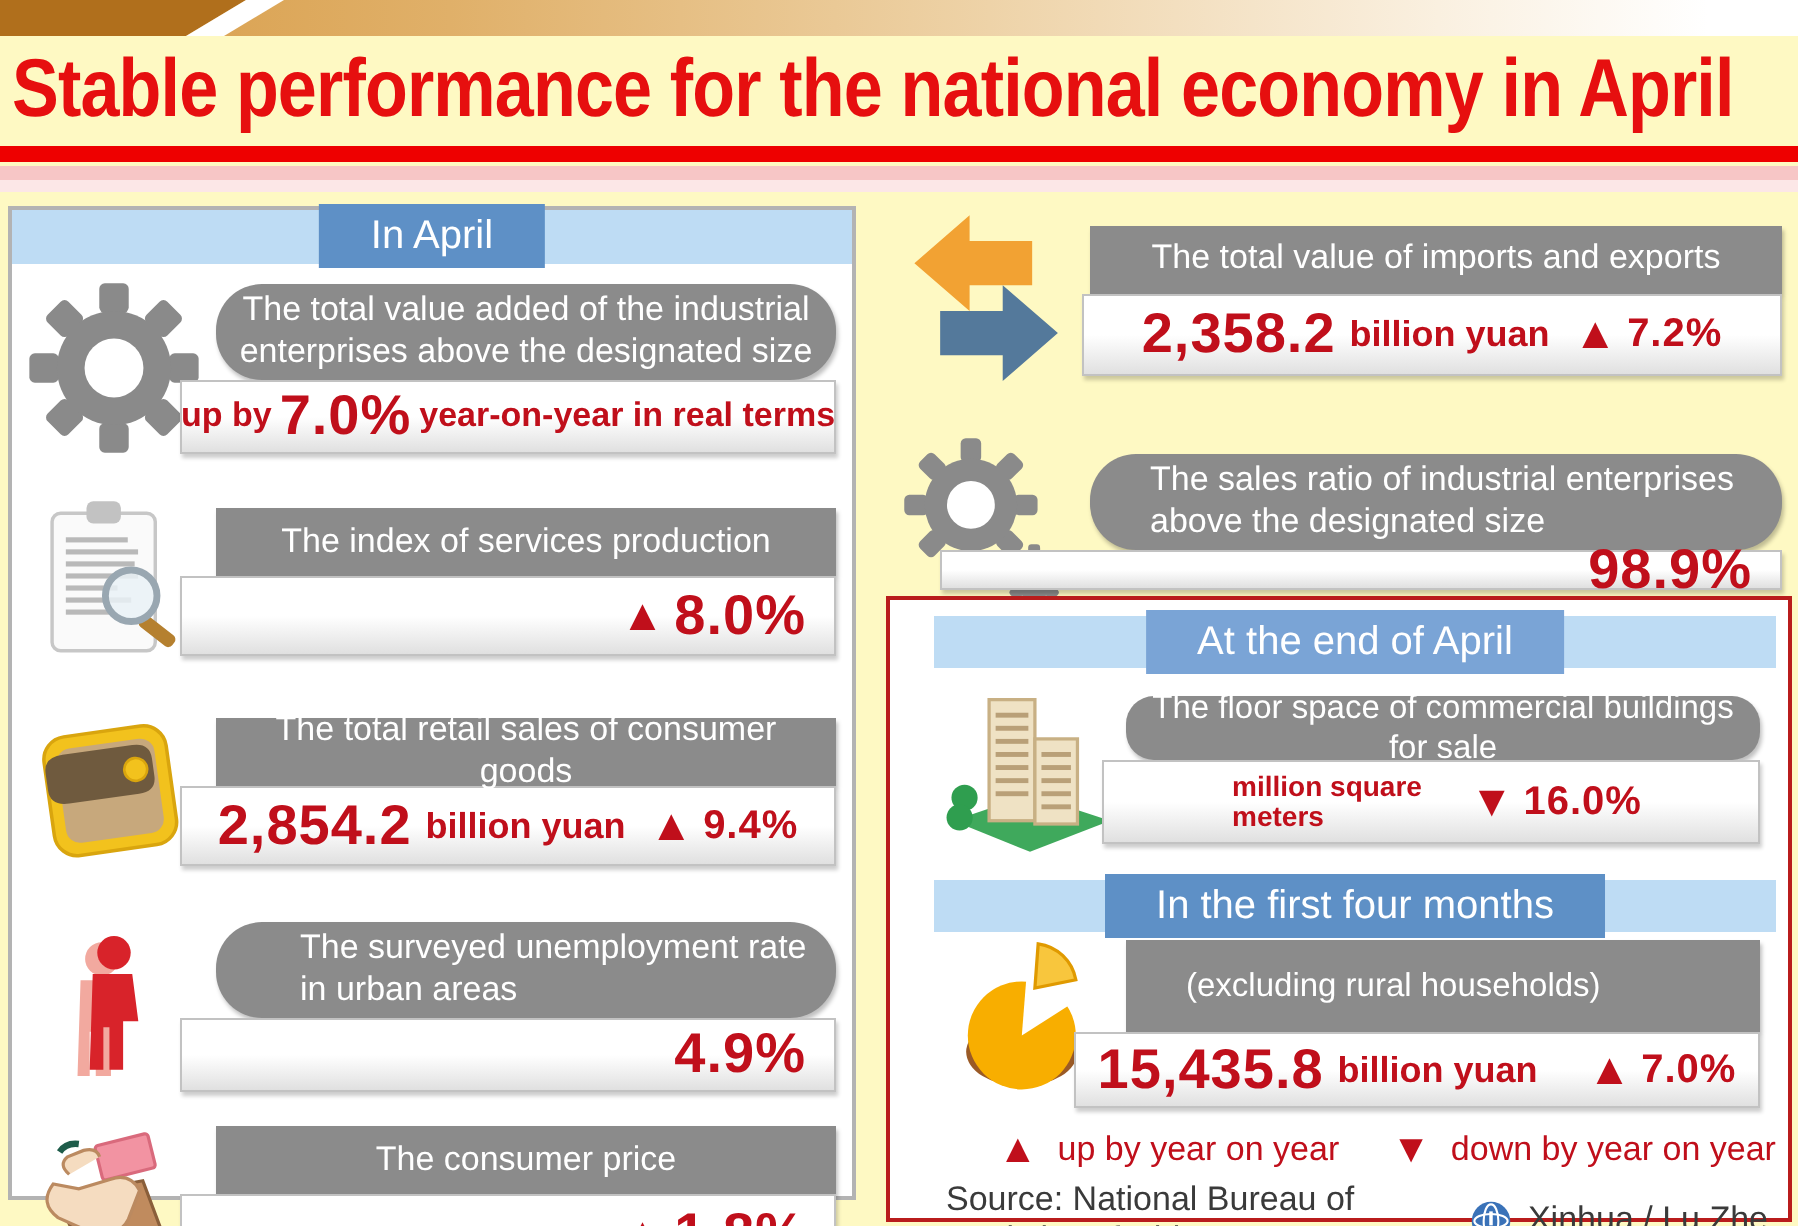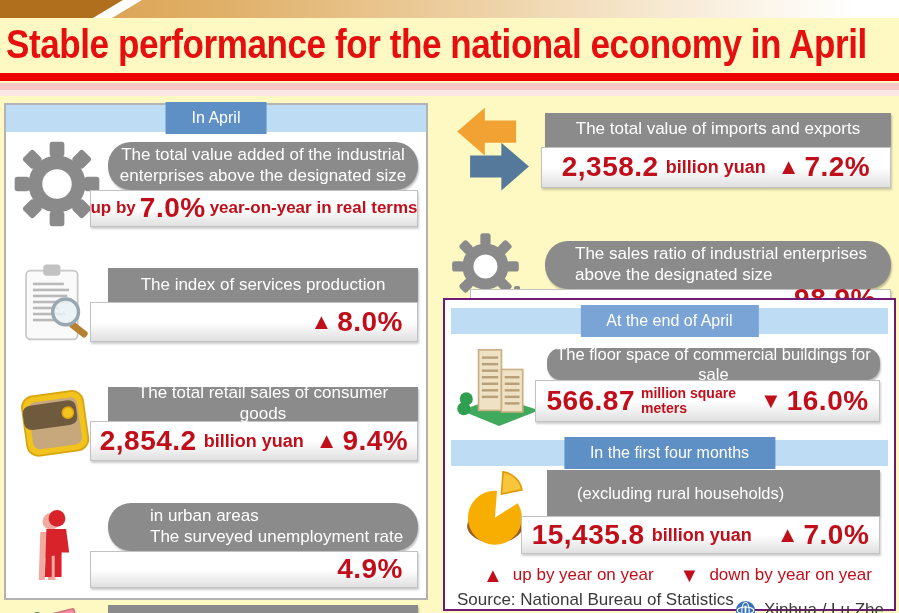--- a/index.html
+++ b/index.html
@@ -15,25 +15,25 @@
   .main-title{position:absolute;left:6px;top:21px;width:893px;font-size:41px;font-weight:bold;
           color:#e60f0f;white-space:nowrap;letter-spacing:-0.5px;
           transform:scaleX(0.855);transform-origin:0 50%;}
   .red-rule{position:absolute;left:0;top:73px;width:899px;height:8px;background:#ee0000;}
   .pink1{position:absolute;left:0;top:83px;width:899px;height:7px;background:#f7c6c6;}
   .pink2{position:absolute;left:0;top:90px;width:899px;height:6px;background:#fce7e7;}
   
   .left-panel{position:absolute;left:4px;top:103px;width:424px;height:497px;border:2px solid #b3b3b3;
           background:#fff;box-sizing:border-box;}
   .right-top{position:absolute;left:443px;top:104px;width:456px;}
-  .right-panel{position:absolute;left:443px;top:298px;width:453px;height:313px;border:2px solid #701a75;
-          background:#fff;box-sizing:border-box;padding:8px 6px 0 6px;}
+  .right-panel{position:absolute;left:443px;top:298px;width:453px;height:313px;border:2px solid #b91c1c;
+          background:#fff;box-sizing:border-box;padding:8px 6px 0 22px;}
   .section-bar{height:27px;background:#bedcf4;position:relative;}
   .section-pill{position:absolute;left:50%;transform:translateX(-50%);top:-3px;height:32px;
-          background:#5e90c6;color:#fff;font-size:16px;display:flex;align-items:center;
+          background:#5e90c6;color:#fff;font-size:20px;display:flex;align-items:center;
           padding:0 26px;white-space:nowrap;}
   .right-panel .section-bar{height:26px;}
   
   .row{display:flex;align-items:center;}
   .icon-col{width:102px;flex:none;display:flex;align-items:center;justify-content:center;}
   .right-panel .icon-col{width:96px;}
   .content-col{flex:1;margin-right:8px;min-width:0;}
   .label-box{background:#8b8b8b;color:#fff;font-size:17px;line-height:1.22;padding:4px 8px;
           display:flex;flex-direction:column;justify-content:center;text-align:center;
           box-shadow:1px 2px 2px rgba(0,0,0,0.25);box-sizing:border-box;}
@@ -42,27 +42,27 @@
   .l1{height:34px;} .l2{height:48px;border-radius:23px;} .l2s{height:46px;} .l1s{height:32px;}
   .value-box{background:linear-gradient(#ffffff 50%,#e0e0e0 100%);border:1px solid #c2c2c2;
           box-shadow:1px 2px 2px rgba(0,0,0,0.2);display:flex;align-items:center;
           color:#c00f1b;font-weight:bold;margin-left:-18px;box-sizing:border-box;height:37px;}
   .value-box.center{justify-content:center;}
   .value-box.right{justify-content:flex-end;padding-right:14px;}
   .big{font-size:28px;letter-spacing:0.5px;white-space:nowrap;}
   .unit{font-size:18px;margin:0 7px;white-space:nowrap;}
   .tri{font-size:22px;margin:0 5px;line-height:1;}
   .tri.gap{margin-left:18px;}
-  .pct{font-size:28px;letter-spacing:0.5px;white-space:nowrap;}
+  .pct{font-size:20px;letter-spacing:0.5px;white-space:nowrap;}
   .small-red{font-size:17px;white-space:nowrap;}
   .unit-stack{display:flex;flex-direction:column;font-size:14px;line-height:1.1;margin:0 6px;
           text-align:left;white-space:nowrap;}
   
   .mt6{margin-top:6px;} .mt8{margin-top:8px;} .mt12{margin-top:12px;}
-  .mt18{margin-top:32px;align-items:center;} .mt4{margin-top:4px;}
+  .mt18{margin-top:18px;align-items:center;} .mt4{margin-top:4px;}
   
   .legend{display:flex;align-items:center;gap:10px;color:#c00f1b;font-size:17px;
           padding-left:32px;margin-top:7px;}
   .legend .tri{font-size:20px;margin:0;}
   .legend .lg-txt{margin-right:16px;}
   .footer{display:flex;align-items:center;font-size:17px;color:#3a3a3a;margin-top:5px;
           padding:0 4px 0 6px;}
   .footer .src{flex:1;}
   .footer .credit{display:flex;align-items:center;gap:8px;}
   svg{display:block;}
@@ -177,22 +177,22 @@
             <path d="M28 33 L52 33 L56 63 L48 63 L48 96 L38 96 L38 67 L34 67 L34 96 L26 96 Z"></path>
           </g>
           <g fill="#d8232a">
             <circle cx="50" cy="15" r="11"></circle>
             <path d="M36 29 L62 29 L66 60 L56 60 L56 92 L47 92 L47 64 L43 64 L43 92 L34 92 Z"></path>
           </g>
         </svg>
       </div>
       <div class="content-col">
         <div class="label-box l2 align-left">
+          <span>The surveyed unemployment rate</span>
           <span>in urban areas</span>
-          <span>The surveyed unemployment rate</span>
         </div>
         <div class="value-box right">
           <span class="big">4.9%</span>
         </div>
       </div>
     </div>
 
     <div class="row mt12">
       <div class="icon-col">
         <svg viewBox="0 0 100 100" width="90" height="80">
@@ -306,21 +306,20 @@
               <rect x="62" y="68" width="18" height="3"></rect>
             <rect x="62" y="76" width="18" height="3"></rect>
           </g>
         </svg>
       </div>
       <div class="content-col">
         <div class="label-box l1s" style="font-size:16.5px;border-radius:14px;">
           <span>The floor space of commercial buildings for sale</span>
         </div>
         <div class="value-box center" style="margin-left:-12px;height:42px;">
-          <span class="big">566.87</span>
           <span class="unit-stack">
             <span>million square</span>
             <span>meters</span>
           </span>
           <span class="tri gap">▼</span>
           <span class="pct">16.0%</span>
         </div>
       </div>
     </div>
 

